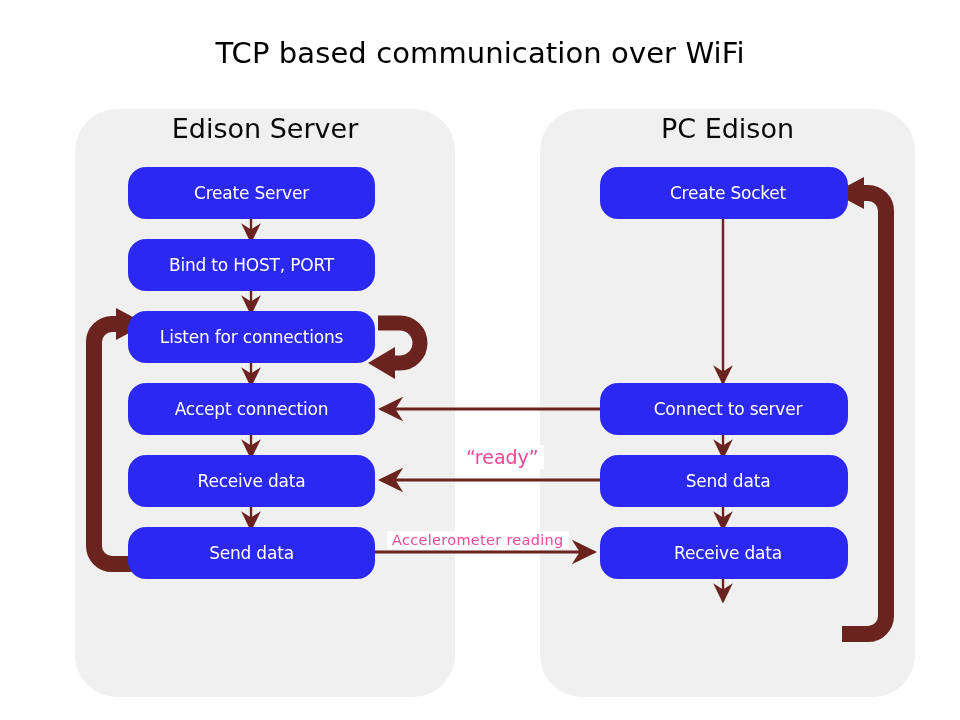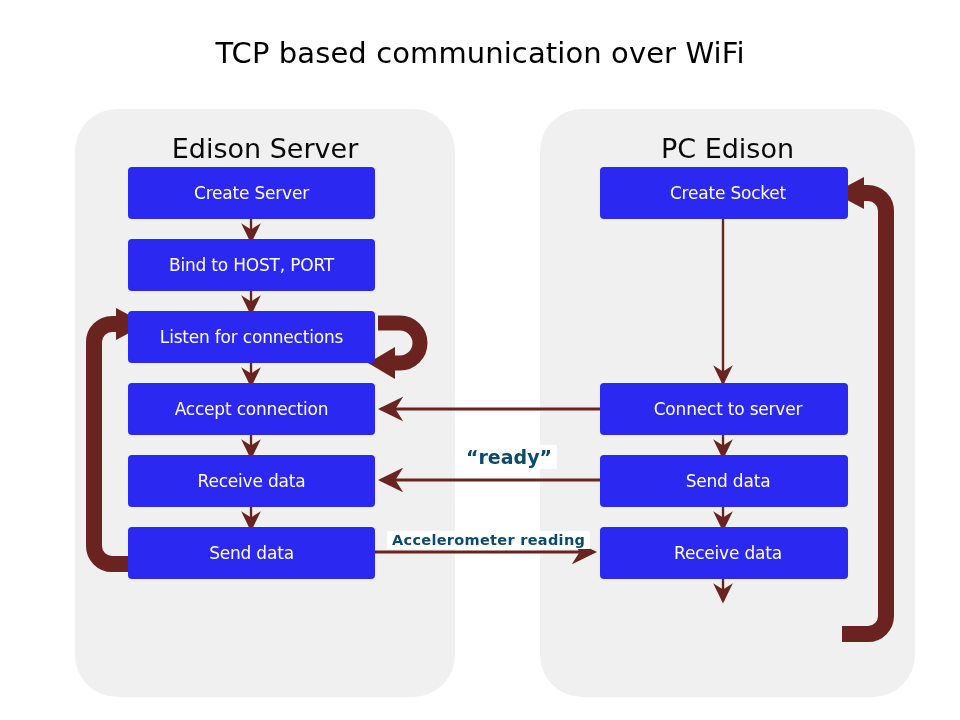--- a/index.html
+++ b/index.html
@@ -30,52 +30,50 @@
   }
   #panel-left{left:75px;top:97px;width:380px;height:588px;}
   #panel-right{left:540px;top:97px;width:375px;height:588px;}
 
   .panel-title{
     position:absolute;
     text-align:center;
     font-size:27px;
     color:#0a0a0a;
     white-space:nowrap;
-    margin-top:20px;
   }
   #panel-left-title{left:75px;top:101px;width:380px;}
   #panel-right-title{left:540px;top:101px;width:375px;}
 
   .node{
     position:absolute;
     background:#2B28F2;
-    border-radius:4px;
+    border-radius:18px;
     color:#ffffff;
     display:flex;
     align-items:center;
     justify-content:center;
     font-size:17px;
     letter-spacing:-0.2px;
     white-space:nowrap;
     box-sizing:border-box;
   }
   .col-l{left:128px;width:247px;height:52px;}
   .col-r{left:600px;width:248px;height:52px;padding-left:8px;}
 
   .edge-svg{position:absolute;left:0;top:0;width:960px;height:720px;pointer-events:none;}
 
   .edge-label{
     position:absolute;
     background:#ffffff;
-    color:#0c4a6e;
+    color:#ec4899;
     font-size:15px;
     white-space:nowrap;
     padding:1px 5px;
     text-align:right;
-    font-weight:bold;
   }
   #label-ready{left:461px;top:433px;font-size:19px;}
   #label-accel{left:387px;top:519px;font-size:14.5px;letter-spacing:0.3px;}
 </style>
 </head>
 <body>
 
 <div id="stage">
 
   <div class="title">TCP based communication over WiFi</div>

